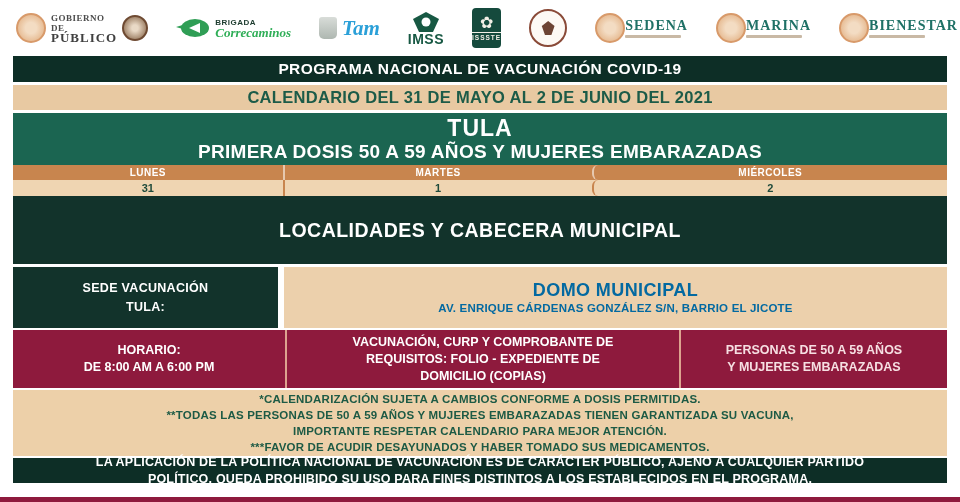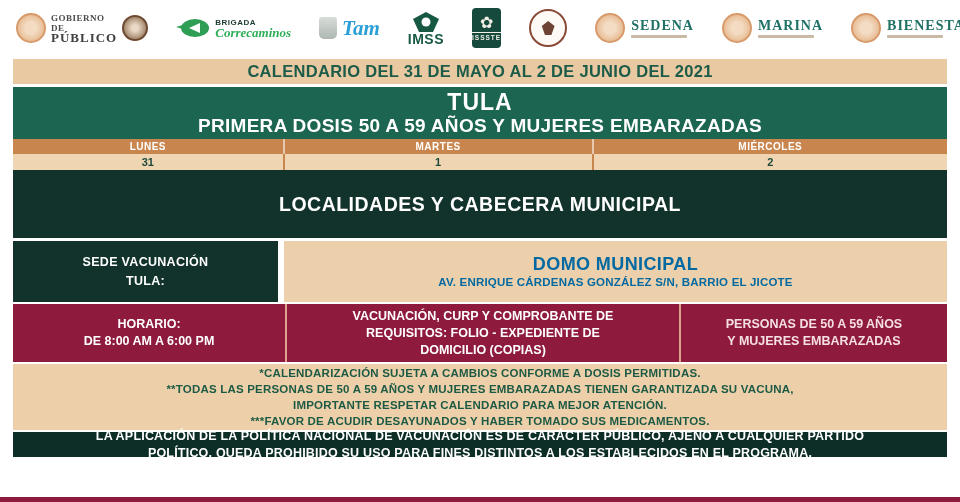--- a/index.html
+++ b/index.html
@@ -22,21 +22,21 @@
   .brigada-txt .t2{font-family:"Liberation Serif",serif;font-style:italic;font-weight:bold;font-size:13px;color:#2fae57;line-height:12px;}
   .roadrunner{width:34px;height:20px;}
   .tam-txt{font-family:"Liberation Serif",serif;font-style:italic;font-weight:bold;font-size:21px;color:#2ba0d8;line-height:20px;}
   .crest{width:18px;height:22px;background:linear-gradient(#cfd4cf,#9aa59d);border-radius:3px 3px 5px 5px;opacity:.8;}
   .imss-wrap{display:flex;flex-direction:column;align-items:center;line-height:12px;}
   .imss-eagle{width:30px;height:22px;}
   .imss-name{font-size:14px;font-weight:bold;color:#175843;letter-spacing:.5px;}
   .issste-box{width:40px;height:40px;background:#154a3d;border-radius:4px;display:flex;flex-direction:column;align-items:center;justify-content:center;gap:1px;}
   .issste-glyph{color:#f2efe6;font-size:16px;line-height:16px;}
   .issste-name{color:#f2efe6;font-size:6.5px;font-weight:bold;letter-spacing:1px;border-top:1px solid #f2efe6;padding-top:1px;}
-  .dep{display:flex;align-items:center;gap:6px;}
+  .dep{display:flex;align-items:center;}
   .dep-col{display:flex;flex-direction:column;align-items:flex-start;}
   .dep-name{font-family:"Liberation Serif",serif;font-weight:bold;font-size:14px;color:#1f7166;letter-spacing:1px;line-height:14px;}
   .dep-sub{width:56px;height:3px;background:#c9b9a5;margin-top:2px;border-radius:1px;}
   .spacer{flex:1;}
 
   
   .inset{margin:0 13px;}
   .banner-title{height:26px;background:#0d2e26;color:#fff;display:flex;align-items:center;justify-content:center;
     font-weight:bold;font-size:15.5px;letter-spacing:.4px;}
   .gap3{height:3px;} .gap2{height:2px;}
@@ -46,21 +46,21 @@
   .tula .city{font-size:23px;font-weight:bold;line-height:25px;letter-spacing:1px;}
   .tula .sub{font-size:19px;font-weight:bold;line-height:22px;letter-spacing:.3px;}
 
   
   .days{height:15px;background:#c8854e;display:flex;}
   .days .cell{display:flex;align-items:center;justify-content:center;color:#fff;font-weight:bold;font-size:10px;letter-spacing:.5px;}
   .days .cell + .cell{border-left:2px solid rgba(255,255,255,.55);}
   .dates{height:16px;background:#efd5b2;display:flex;}
   .dates .cell{display:flex;align-items:center;justify-content:center;color:#1d4a3a;font-weight:bold;font-size:11px;}
   .dates .cell + .cell{border-left:2px solid #c8854e;}
-  .c1{width:29%;} .c2{width:33%;} .c3{width:38%;}
+  .c1{width:29%;} .c2{width:33%;} .c3{width:38%;border-radius:6px;}
 
   .localidades{height:68px;background:#12332b;color:#fff;display:flex;align-items:center;justify-content:center;
     font-weight:bold;font-size:19.5px;letter-spacing:.5px;}
 
   
   .venue-row{height:61px;display:flex;gap:6px;text-align:right;}
   .venue-label{width:265px;background:#12332b;color:#fff;display:flex;flex-direction:column;align-items:center;justify-content:center;
     font-weight:bold;font-size:12.5px;line-height:19px;letter-spacing:.3px;}
   .venue-details{flex:1;background:#ecd0ac;color:#0369a1;display:flex;flex-direction:column;align-items:center;justify-content:center;}
   .venue-name{font-size:18px;font-weight:bold;line-height:21px;letter-spacing:.4px;}
@@ -149,20 +149,21 @@
     <div class="spacer"></div>
     <div class="dep">
       <span class="seal orange"></span>
       <span class="dep-col">
         <span class="dep-name">BIENESTAR</span>
         <span class="dep-sub"></span>
       </span>
     </div>
   </div>
 
+  <div class="banner-title inset">PROGRAMA NACIONAL DE VACUNACIÓN COVID-19</div>
   <div class="gap3"></div>
 
   <div class="banner-calendar inset">CALENDARIO DEL 31 DE MAYO AL 2 DE JUNIO DEL 2021</div>
   <div class="gap3"></div>
 
   <div class="tula inset">
     <div class="city">TULA</div>
     <div class="sub">PRIMERA DOSIS 50 A 59 AÑOS Y MUJERES EMBARAZADAS</div>
   </div>
 

